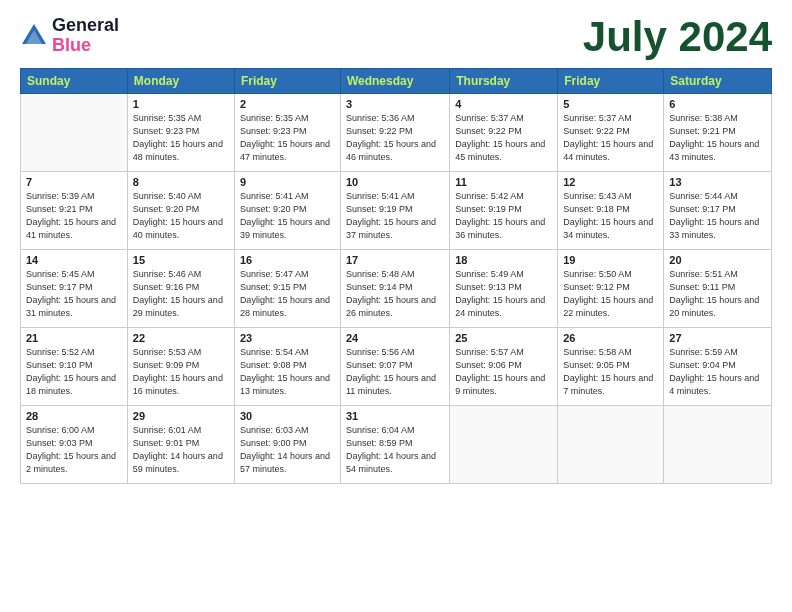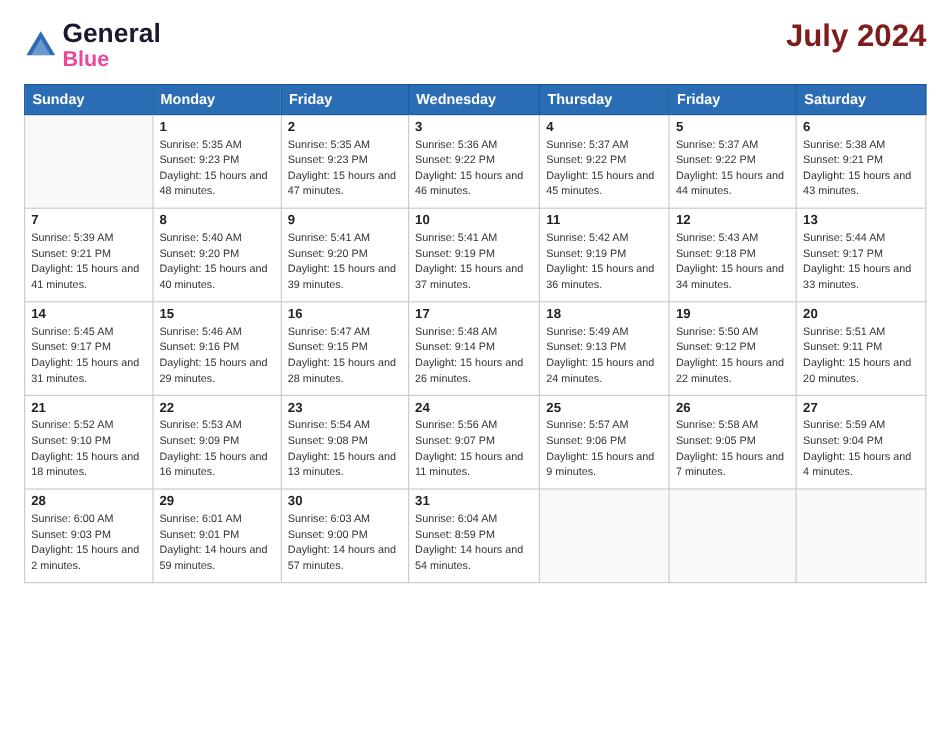--- a/index.html
+++ b/index.html
@@ -25,56 +25,56 @@
     .logo {
       display: flex;
       align-items: center;
     }
     .logo-text {
       display: flex;
       flex-direction: column;
       line-height: 1.1;
     }
     .logo-general {
-      font-size: 22px;
+      font-size: 18px;
       font-weight: bold;
       color: #1a1a2e;
     }
     .logo-blue {
       font-size: 18px;
       font-weight: bold;
       color: #ec4899;
     }
     .logo-icon {
       width: 28px;
       height: 28px;
       margin-right: 4px;
     }
     .title-block {
       text-align: right;
     }
     .month-title {
-      font-size: 26px;
-      font-weight: bold;
-      color: #7f1d1d;
+      font-size: 42px;
+      font-weight: bold;
+      color: #14532d;
       line-height: 1;
     }
     .subtitle {
       font-size: 14px;
       color: #333;
       margin-top: 2px;
     }
     .calendar {
       width: 100%;
       border-collapse: collapse;
       border: 1px solid #ccc;
     }
     .calendar th {
       background: #2a6db5;
-      color: #ffffff;
+      color: #bef264;
       font-size: 12px;
       font-weight: bold;
       padding: 5px 6px;
       text-align: left;
       border: 1px solid #1e5a99;
     }
     .calendar td {
       vertical-align: top;
       border: 1px solid #ccc;
       padding: 4px 5px;

